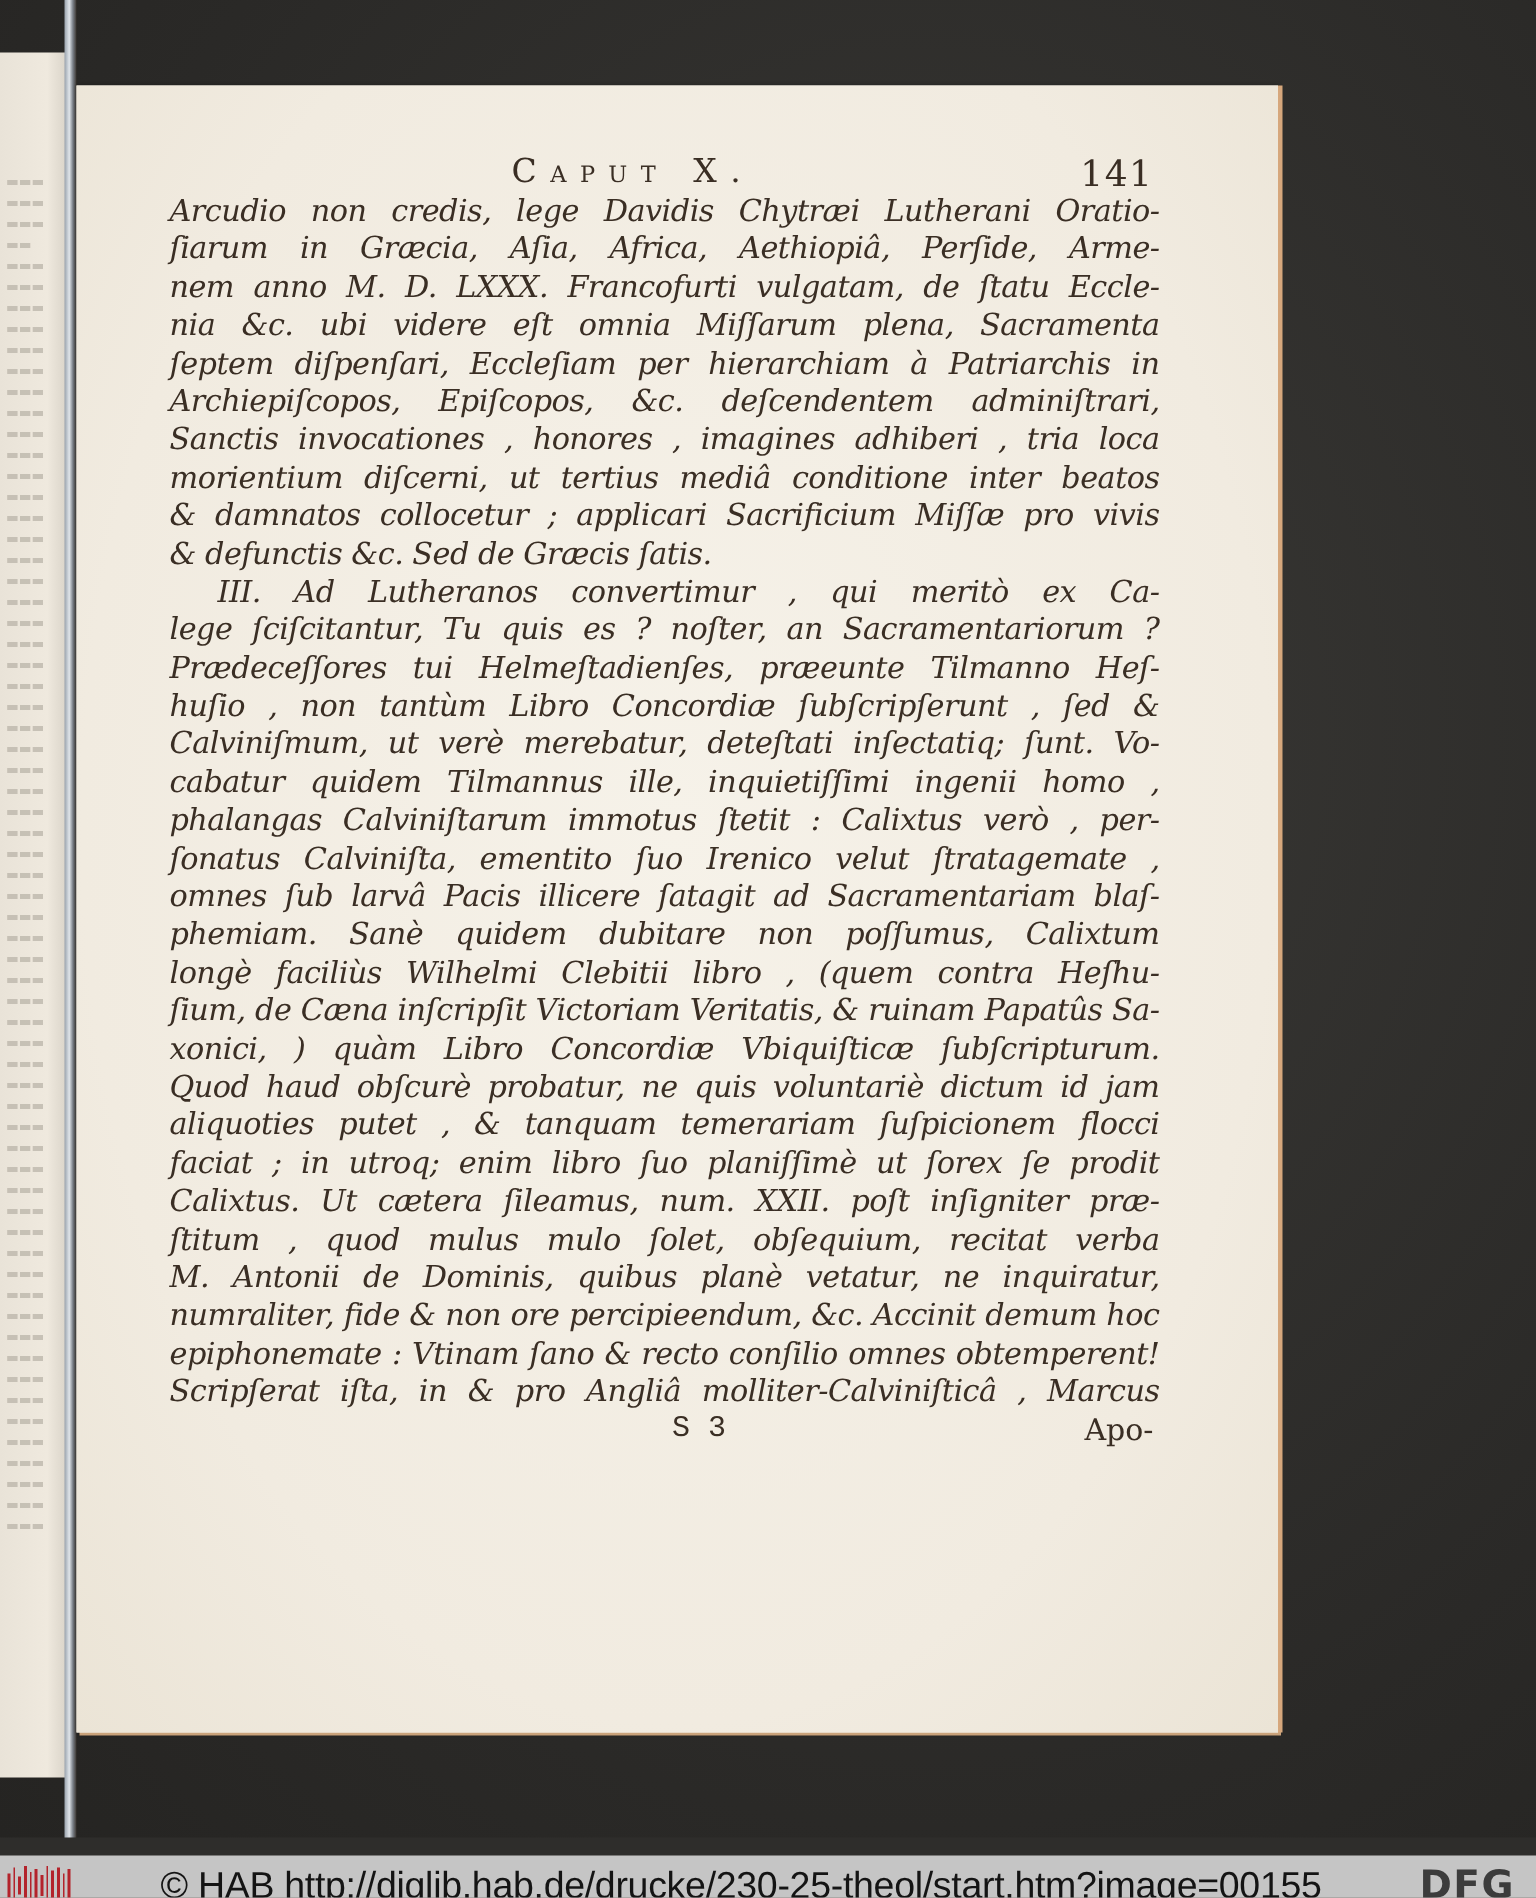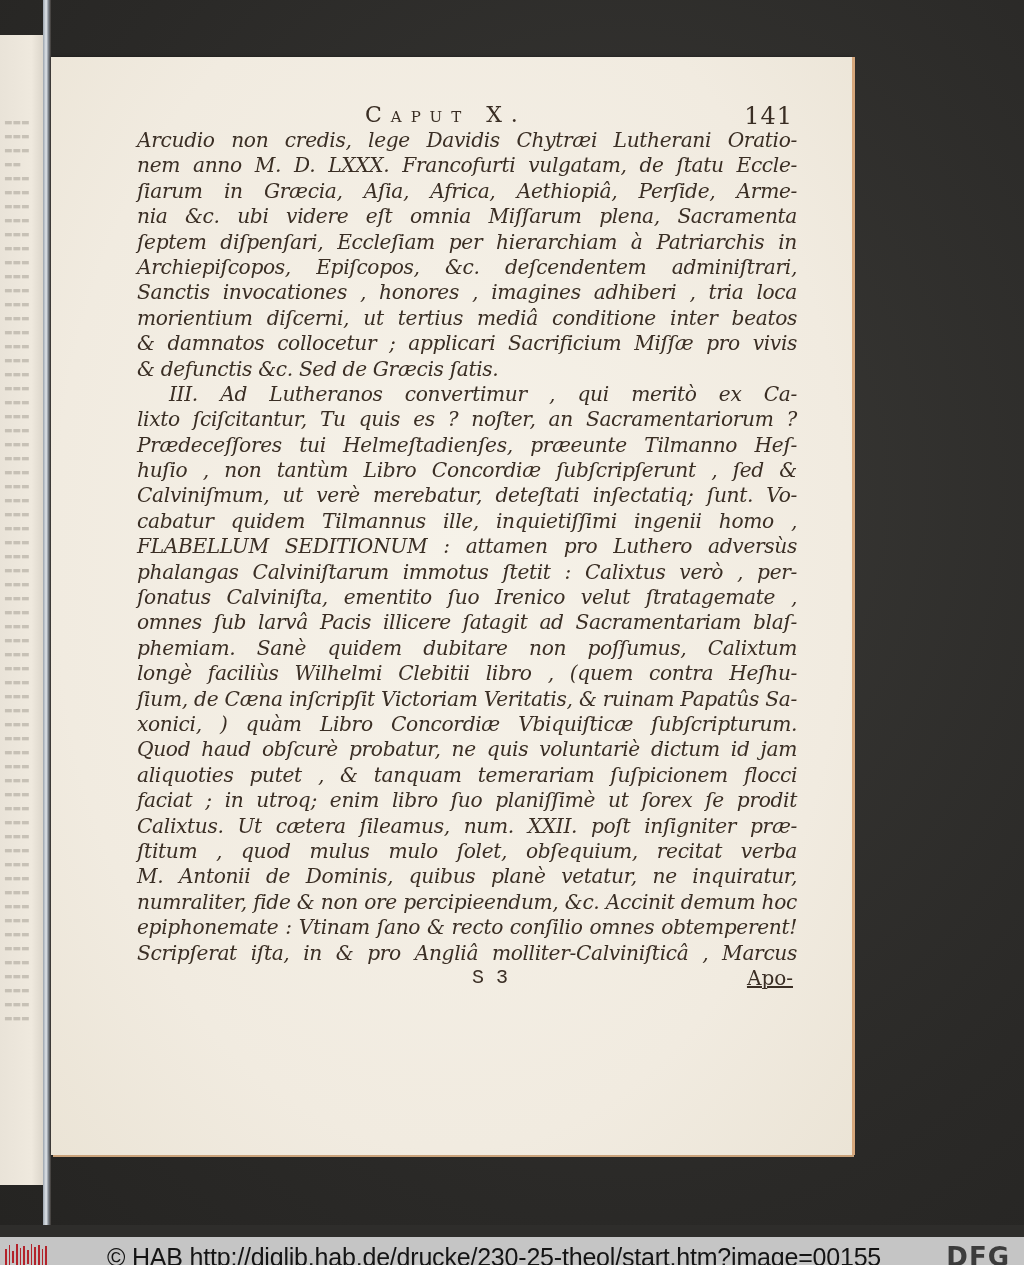--- a/index.html
+++ b/index.html
@@ -32,21 +32,20 @@
     background-image: radial-gradient(ellipse at 50% 45%, #f6f2e9 0%, #f1ebe0 70%, #ebe4d6 100%);
     box-shadow: 2px 2px 0 #c9a27a, 0 0 3px rgba(0,0,0,.4);
   }
   .page-edge-right {
     position: absolute; right: -3px; top: 0; width: 3px; height: 100%;
     background: #d6a77c;
   }
   .text-block {
     position: absolute; left: 62px; top: 45px; width: 660px;
     color: #3a2e24;
-    margin-left: 24px;
   }
   .running-head {
     position: relative; height: 26px; font-size: 22px; letter-spacing: 1px;
   }
   .running-head .caput {
     position: absolute; left: 228px; top: 0;
     font-variant: small-caps; letter-spacing: 9px;
   }
   .running-head .folio {
     position: absolute; right: 4px; top: 0; font-size: 24px;
@@ -57,21 +56,21 @@
     height: 25.4px;
     font-style: italic;
   }
   .line.indent { padding-left: 32px; }
   .line.last { text-align-last: left; }
   .it { font-style: italic; }
   .catch {
     position: relative; height: 26px; font-size: 20px;
   }
   .catch .sig { position: absolute; left: 335px; top: 0; font-family: Liberation Mono, monospace; }
-  .catch .cw { position: absolute; right: 4px; top: 0; text-decoration: underline; }
+  .catch .cw { position: absolute; right: 4px; top: 0; }
   .footer {
     position: absolute; left: 0; top: 1237px; width: 1024px; height: 40px;
     background: #c5c5c5;
     font-family: "Liberation Sans", "DejaVu Sans", sans-serif;
     color: #141414;
   }
   .hab-logo {
     position: absolute; left: 5px; top: 6px; width: 42px; height: 28px;
     display: flex; align-items: center; gap: 2px;
   }
@@ -100,36 +99,35 @@
 
 <div class="page">
   <div class="page-edge-right"></div>
   <div class="text-block">
     <div class="running-head">
       <span class="caput">Caput X.</span>
       <span class="folio">141</span>
     </div>
 
     <div class="line">Arcudio non credis, lege Davidis Chytræi Lutherani Oratio-</div>
+    <div class="line">ſiarum in Græcia,  Aſia, Africa, Aethiopiâ, Perſide, Arme-</div>
     <div class="line">nem anno M. D. LXXX. Francofurti vulgatam, de ſtatu Eccle-</div>
-    <div class="line">ſiarum in Græcia,  Aſia, Africa, Aethiopiâ, Perſide, Arme-</div>
     <div class="line">nia  &amp;c.  ubi videre eſt omnia Miſſarum plena, Sacramenta</div>
     <div class="line">ſeptem diſpenſari, Eccleſiam per hierarchiam à Patriarchis in</div>
     <div class="line">Archiepiſcopos, Epiſcopos, &amp;c. deſcendentem adminiſtrari,</div>
     <div class="line">Sanctis invocationes , honores , imagines adhiberi , tria loca</div>
     <div class="line">morientium diſcerni, ut tertius mediâ conditione inter beatos</div>
     <div class="line">&amp; damnatos collocetur ; applicari Sacrificium Miſſæ pro vivis</div>
     <div class="line last">&amp; defunctis &amp;c. Sed de Græcis ſatis.</div>
     <div class="line indent">III.   Ad Lutheranos convertimur , qui meritò ex Ca-</div>
-    <div class="line">lixto ſciſcitantur,  Tu quis es ? noſter, an Sacramentariorum ?</div>
+    <div class="line">lege ſciſcitantur,  Tu quis es ? noſter, an Sacramentariorum ?</div>
     <div class="line">Prædeceſſores tui Helmeſtadienſes, præeunte Tilmanno Heſ-</div>
     <div class="line">huſio ,  non tantùm Libro Concordiæ ſubſcripſerunt , ſed &amp;</div>
     <div class="line">Calviniſmum, ut verè merebatur, deteſtati inſectatiq; ſunt. Vo-</div>
     <div class="line">cabatur quidem Tilmannus ille, inquietiſſimi ingenii homo ,</div>
-    <div class="line">FLABELLUM SEDITIONUM : attamen pro Luthero adversùs</div>
     <div class="line">phalangas Calviniſtarum immotus ſtetit : Calixtus verò , per-</div>
     <div class="line">ſonatus Calviniſta, ementito ſuo Irenico velut ſtratagemate ,</div>
     <div class="line">omnes ſub larvâ Pacis illicere ſatagit ad Sacramentariam blaſ-</div>
     <div class="line">phemiam.     Sanè quidem dubitare non poſſumus, Calixtum</div>
     <div class="line">longè faciliùs Wilhelmi Clebitii libro , (quem contra Heſhu-</div>
     <div class="line">ſium, de Cæna inſcripſit Victoriam Veritatis, &amp; ruinam Papatûs Sa-</div>
     <div class="line">xonici, ) quàm Libro Concordiæ Vbiquiſticæ ſubſcripturum.</div>
     <div class="line">Quod haud obſcurè probatur, ne quis voluntariè dictum id jam</div>
     <div class="line">aliquoties putet ,  &amp; tanquam temerariam ſuſpicionem flocci</div>
     <div class="line">faciat ; in utroq; enim libro ſuo planiſſimè ut ſorex ſe prodit</div>

